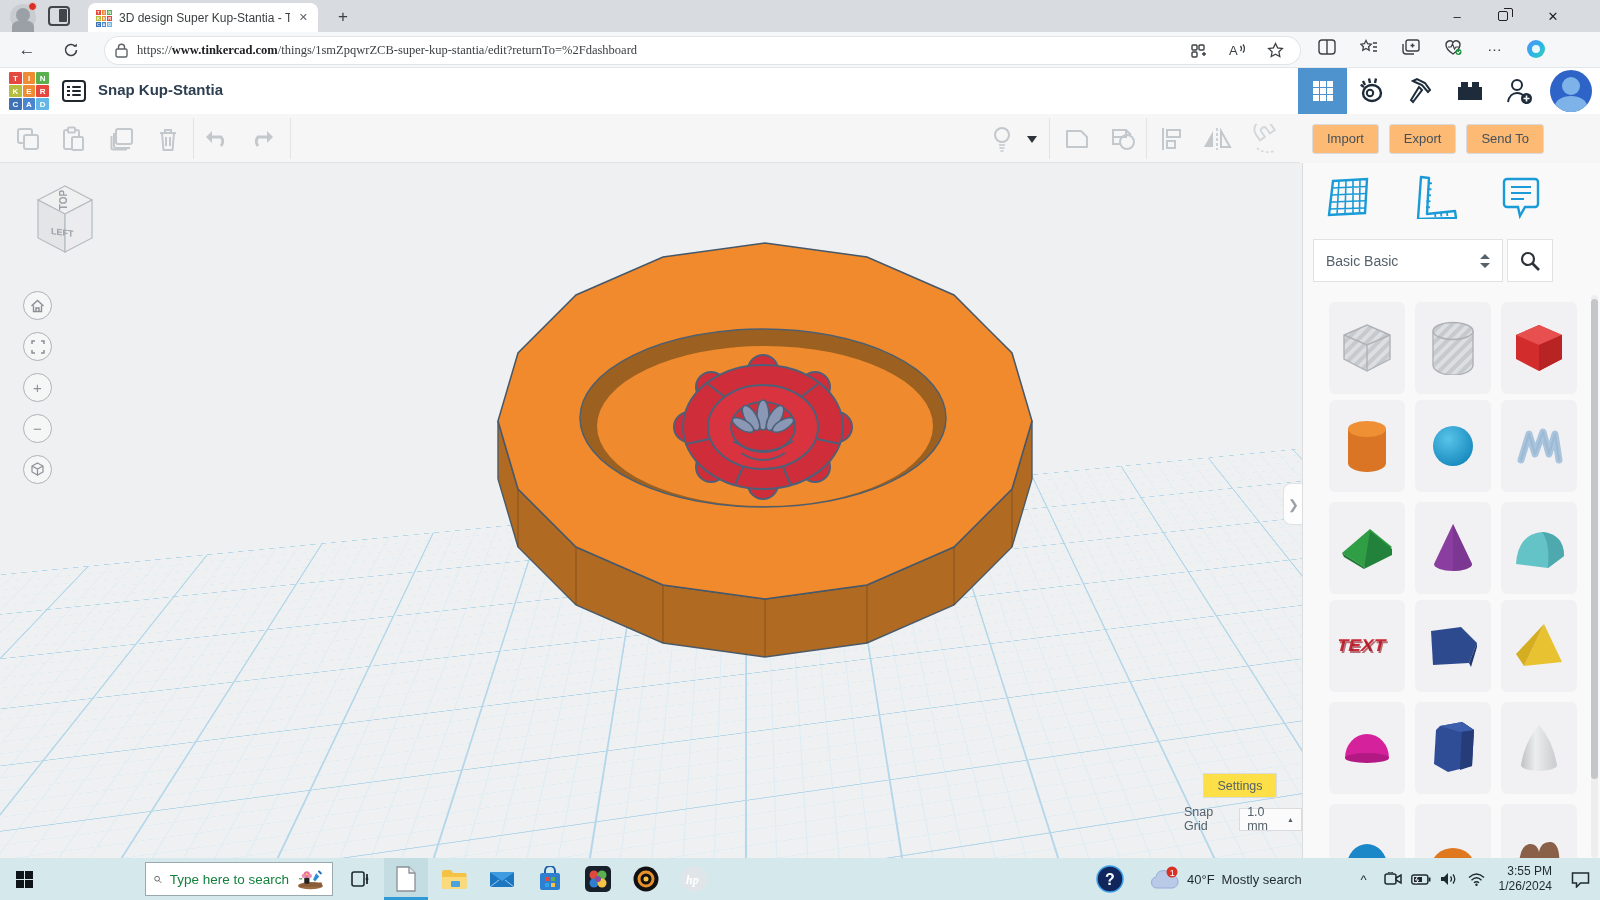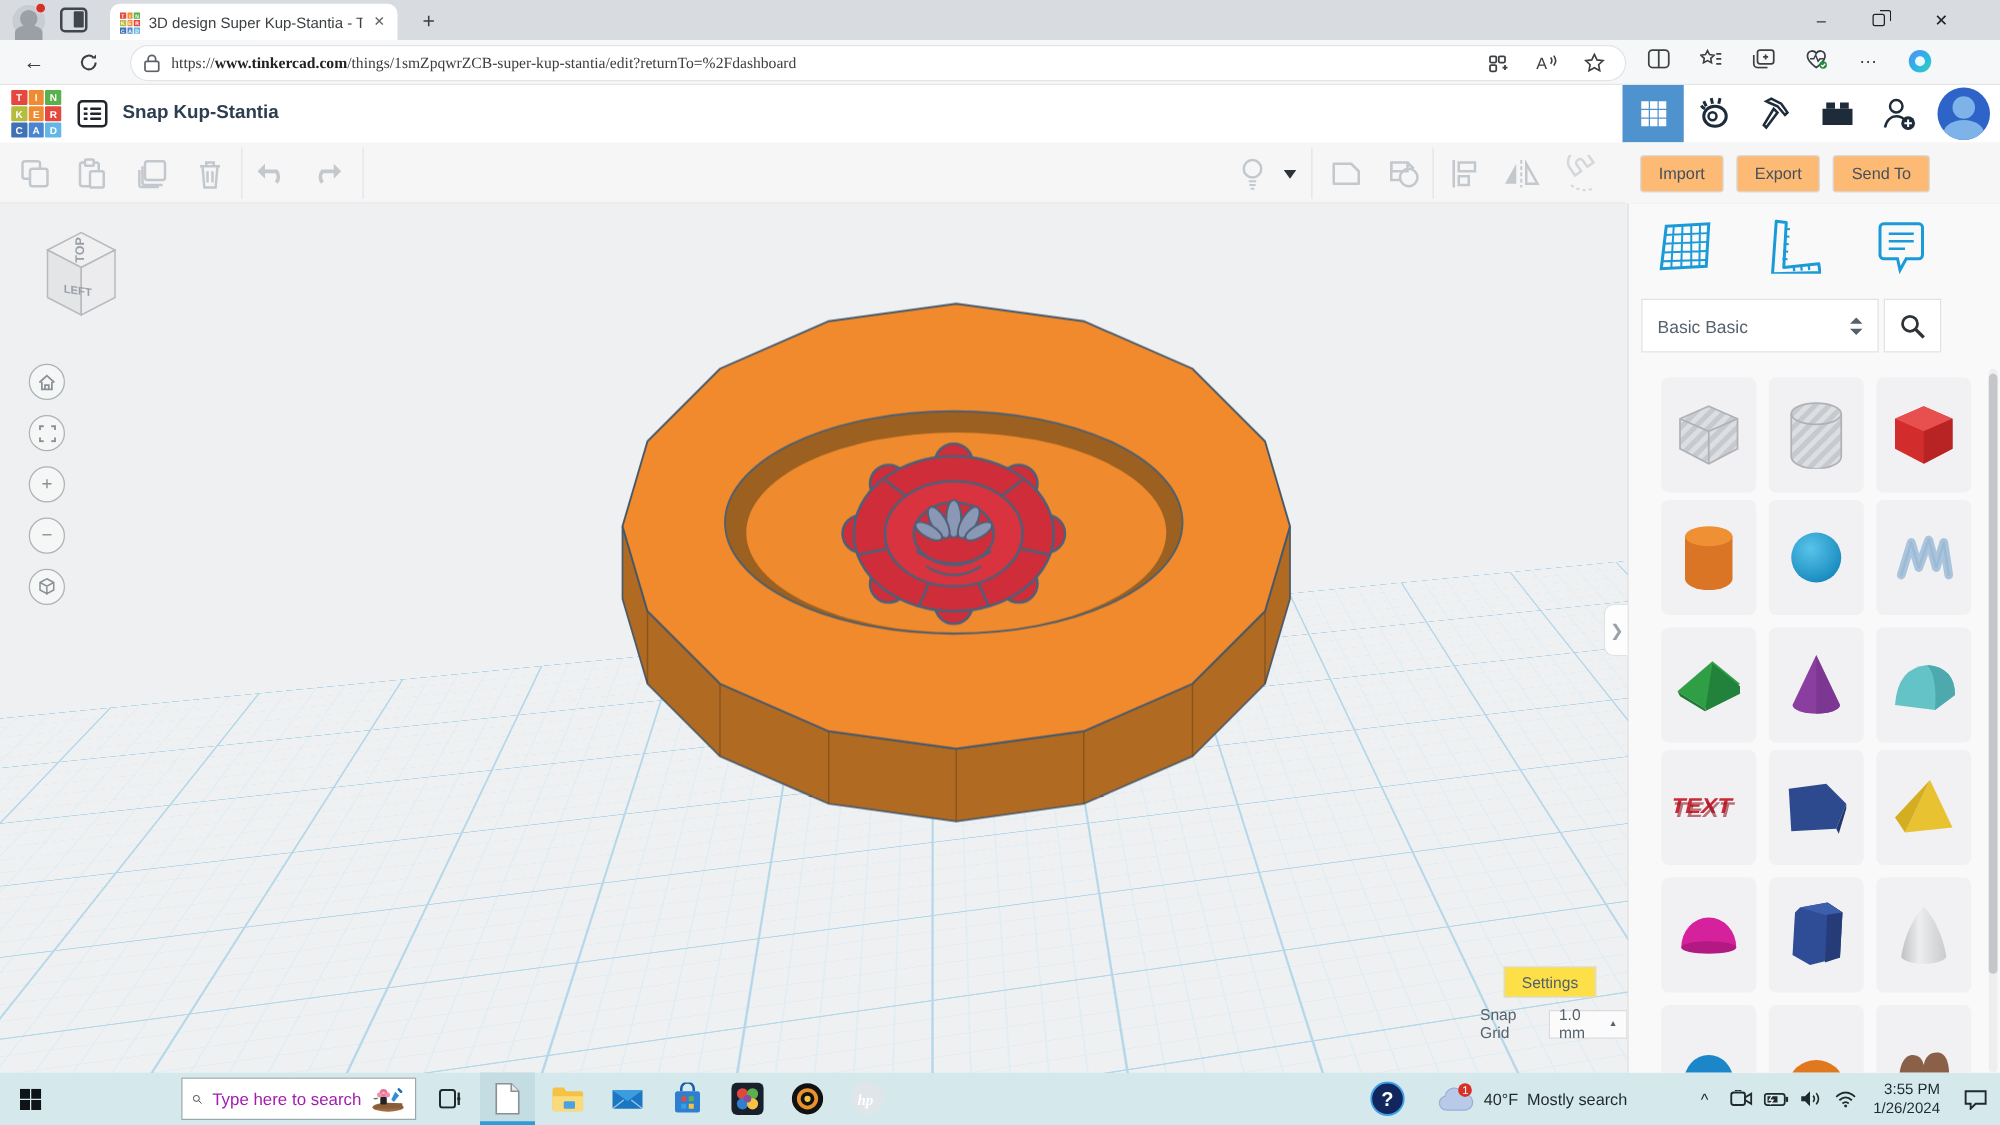--- a/index.html
+++ b/index.html
@@ -115,21 +115,21 @@
     display:flex; align-items:center; justify-content:center; }
   .scrollbar { position:absolute; right:2px; top:132px; width:7px; height:563px; background:#eeeeef; border-radius:4px; }
   .scroll-thumb { position:absolute; left:0; top:4px; width:7px; height:480px; background:#c4c6c9; border-radius:4px; }
 
   
   .taskbar { position:absolute; left:0; top:858px; width:1600px; height:42px; background:#d5e8ec;
     display:flex; align-items:center; }
   .tb-btn { width:44px; height:42px; display:flex; align-items:center; justify-content:center; flex:0 0 auto; }
   .tb-search { position:absolute; left:145px; top:4px; width:188px; height:34px; background:#fff;
     border:1px solid #9aa9ad; display:flex; align-items:center; padding:0 8px; gap:8px; overflow:hidden; }
-  .tb-search-text { font-size:13.5px; color:#a21caf; white-space:nowrap; flex:1; }
+  .tb-search-text { font-size:13.5px; color:#15803d; white-space:nowrap; flex:1; }
   .tb-app { position:absolute; top:0; width:44px; height:42px; display:flex; align-items:center; justify-content:center; }
   .tb-app.active { background:#c3dde3; box-shadow:inset 0 -3px 0 #2f9bd6; }
   .tray { position:absolute; right:0; top:0; height:42px; display:flex; align-items:center; }
   .weather { position:absolute; left:1150px; top:0; height:42px; display:flex; align-items:center; gap:7px; }
   .weather-text { font-size:13px; color:#1f2a2e; }
   .clock { text-align:right; font-size:12px; color:#1f2a2e; line-height:1.25; margin:0 8px; }
 </style>
 </head>
 <body>
 

